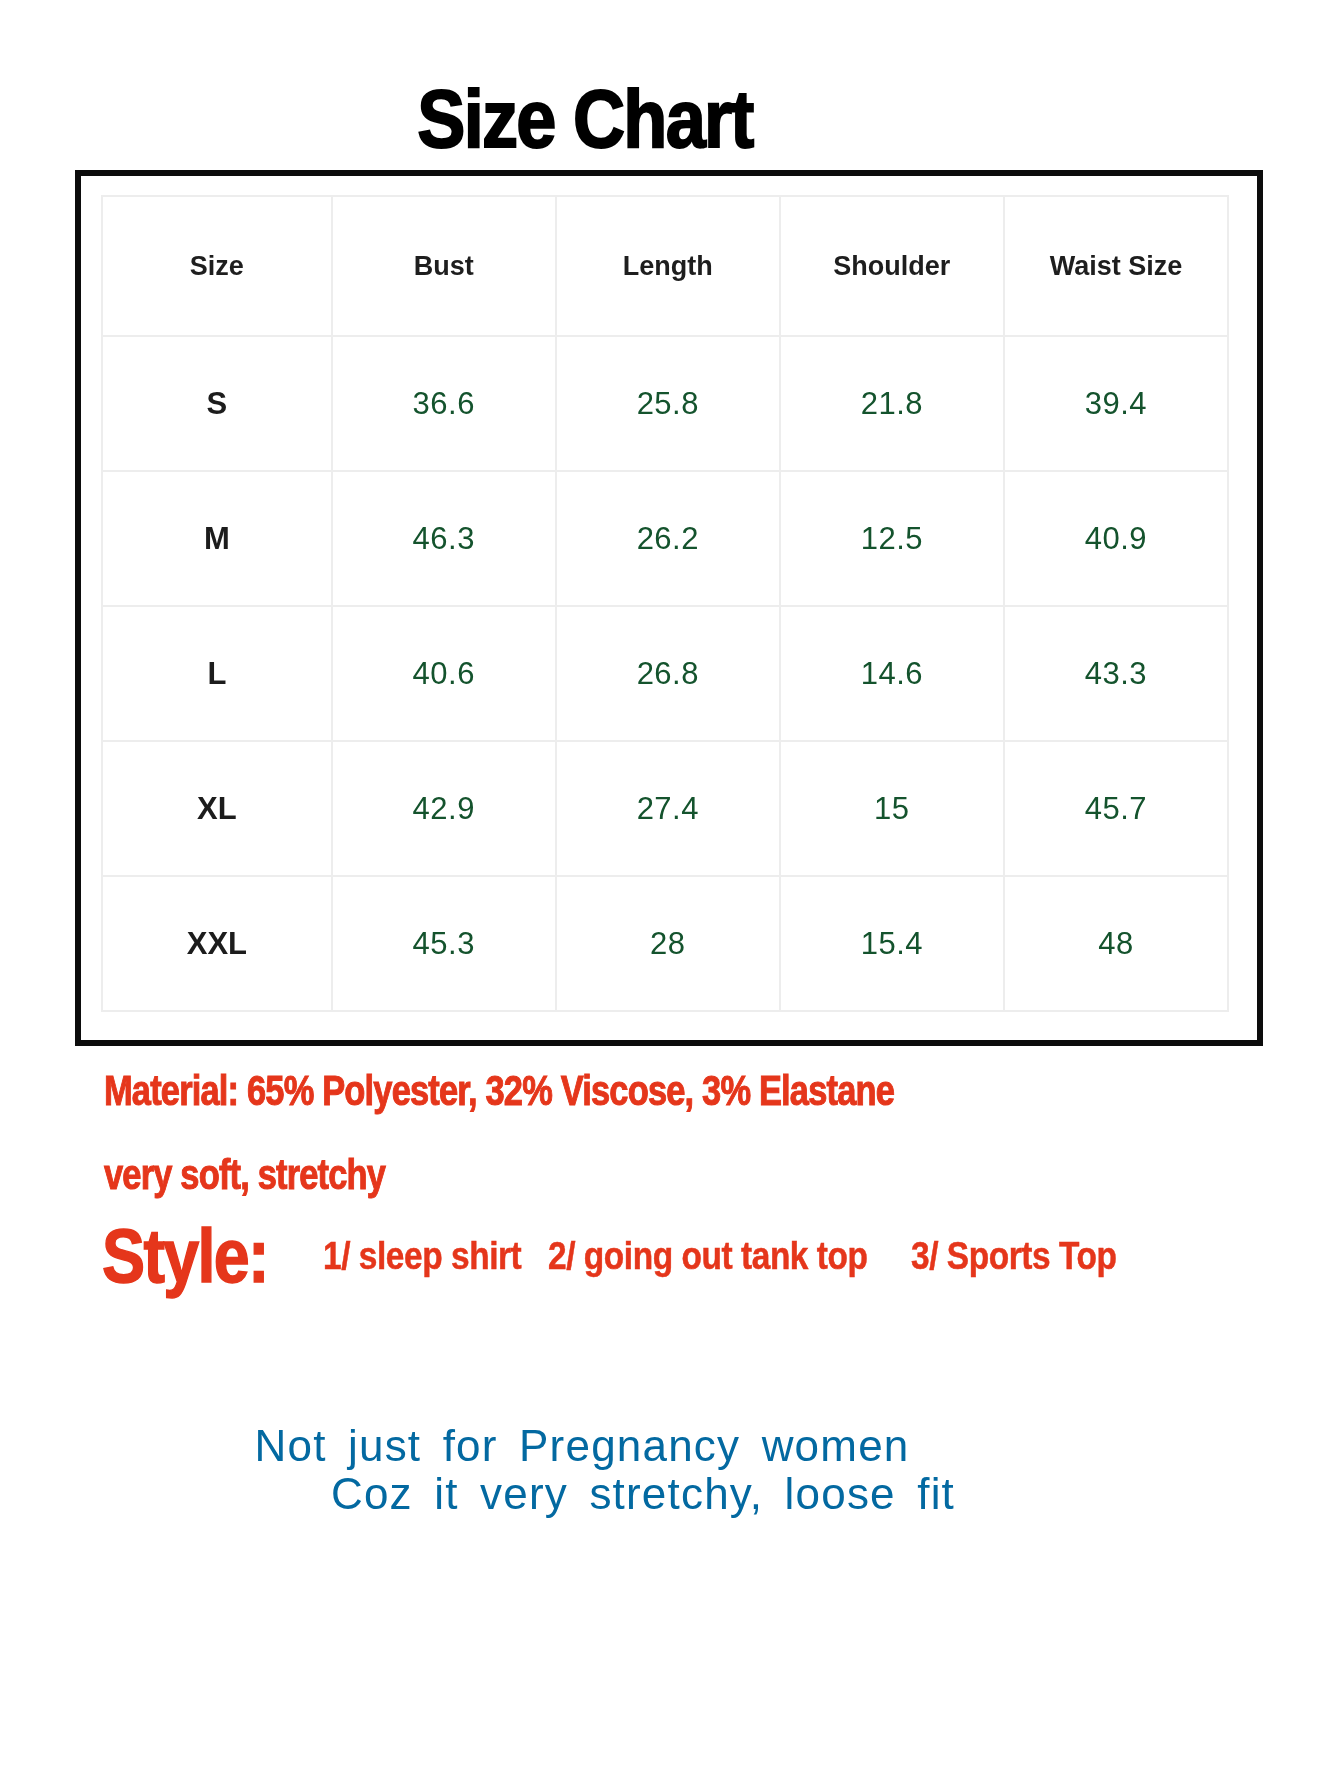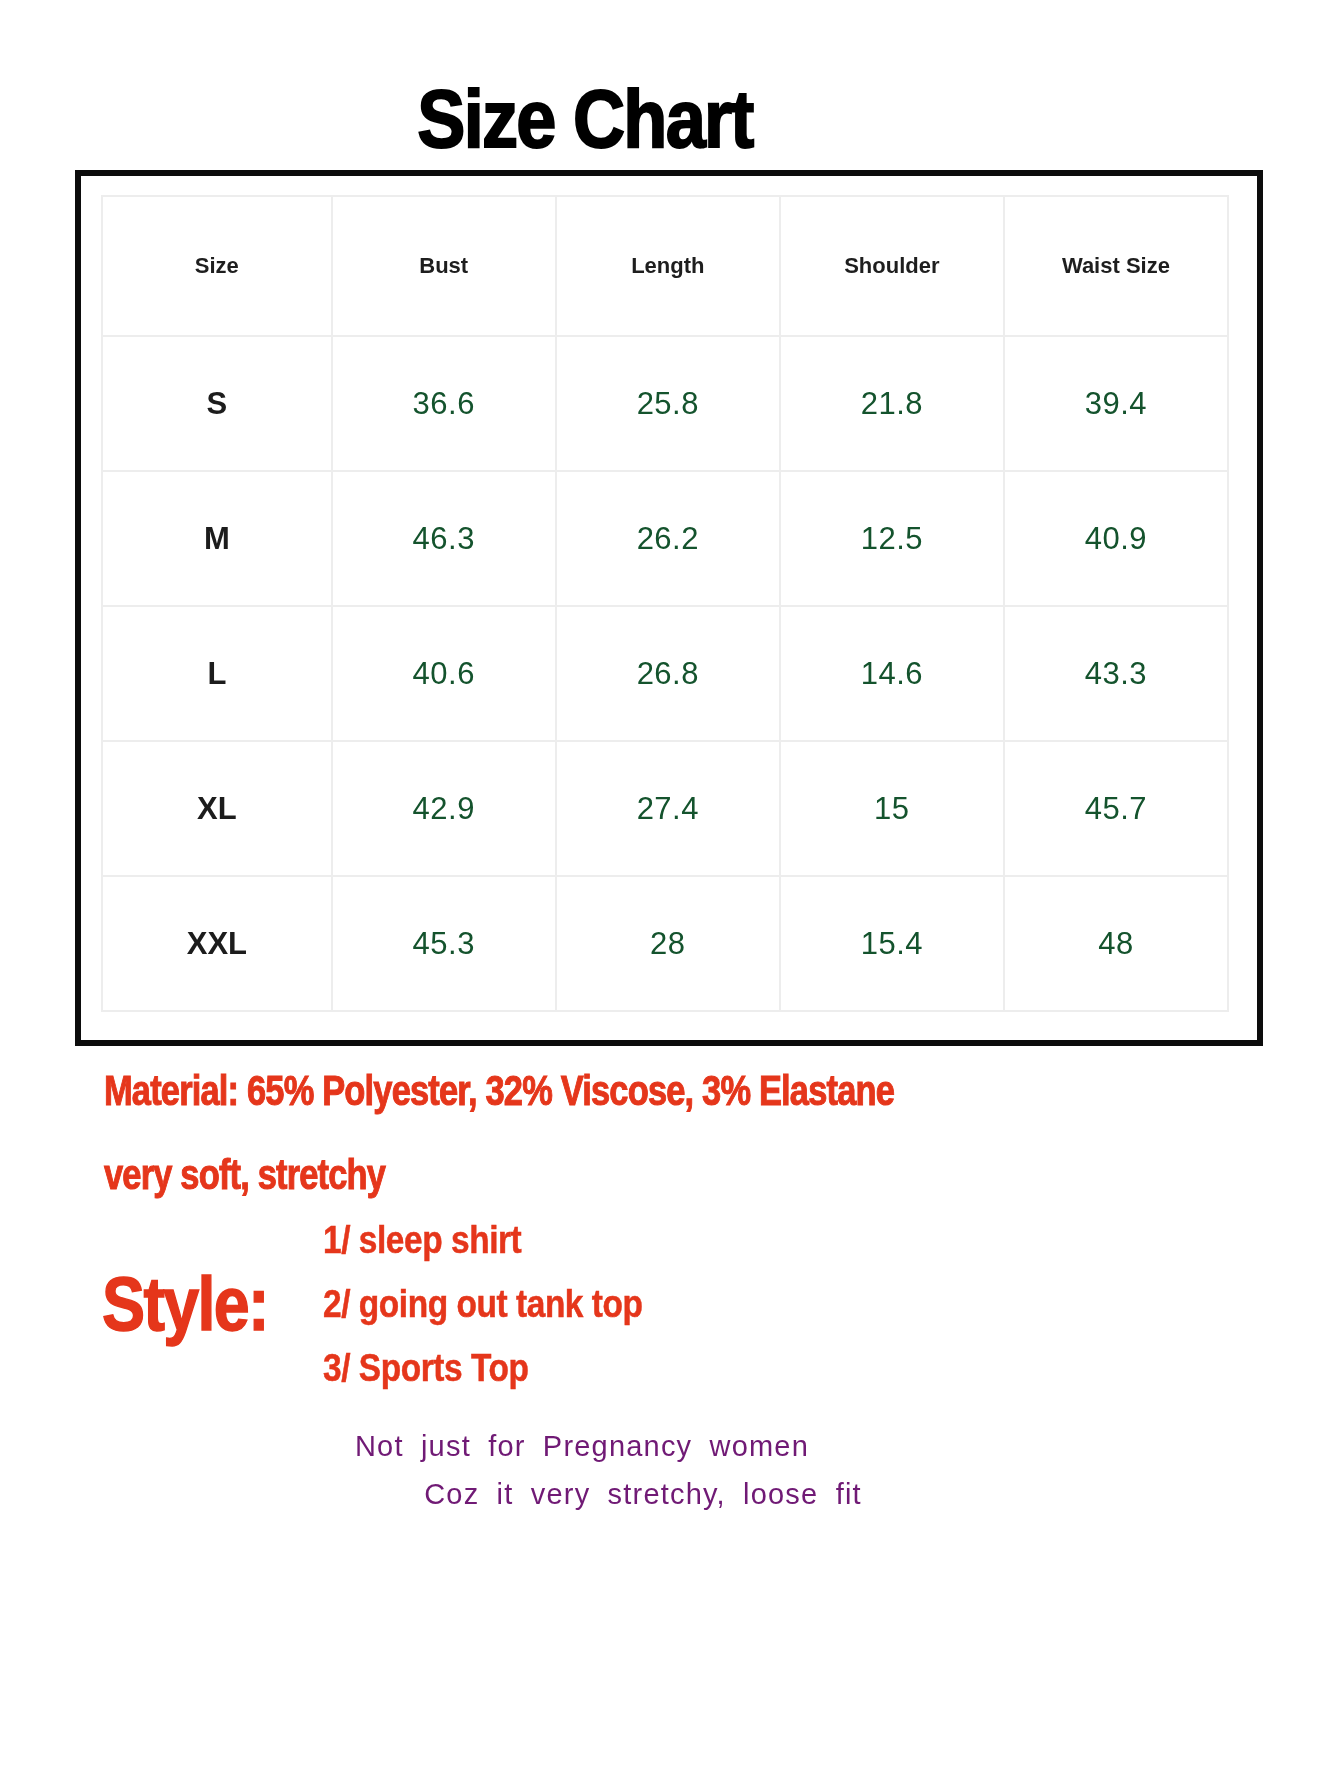--- a/index.html
+++ b/index.html
@@ -26,21 +26,21 @@
   }
   .size-table{
     position:absolute;left:20px;top:19px;width:1128px;
     border-collapse:collapse;table-layout:fixed;
   }
   .size-table th,.size-table td{
     border:2px solid #ededed;text-align:center;vertical-align:middle;
     background:#fff;padding:0;
   }
   .size-table th{
-    height:138px;font-size:22px;font-weight:700;color:#1e1e1e;letter-spacing:0;
+    height:138px;font-size:27px;font-weight:700;color:#1e1e1e;letter-spacing:0;
   }
   .size-table td{
     height:133px;font-size:31px;font-weight:400;color:#14532d;letter-spacing:.5px;
   }
   .size-table td.size-col{font-weight:700;color:#1c1c1c;letter-spacing:0;}
 
   
   .material{position:absolute;left:104px;top:1066px;color:#e5361b;}
   .material p{
     margin:0;font-size:42px;line-height:50px;font-weight:700;letter-spacing:-1px;
@@ -52,31 +52,31 @@
   
   .style-row{
     position:absolute;left:102px;top:1218px;display:flex;align-items:center;
     column-gap:26px;color:#e5361b;
   }
   .style-label{
     font-size:76px;line-height:76px;font-weight:700;letter-spacing:-2px;
     -webkit-text-stroke:1.5px currentColor;
     transform:scaleX(.85);transform-origin:left center;white-space:nowrap;
   }
-  .style-items{display:flex;flex-direction:column;row-gap:20px;}
+  .style-items{display:flex;flex-direction:row;row-gap:20px;}
   .style-items .style-item{
     font-size:38px;line-height:44px;font-weight:700;letter-spacing:-.5px;
     -webkit-text-stroke:.5px currentColor;
     transform:scaleX(.88);transform-origin:left center;white-space:nowrap;
   }
 
   
   .notes{
-    position:absolute;left:58px;top:1422px;width:1124px;color:#701a75;
-    font-size:29px;font-weight:400;letter-spacing:1.2px;word-spacing:8px;
+    position:absolute;left:58px;top:1422px;width:1124px;color:#0369a1;
+    font-size:44px;font-weight:400;letter-spacing:1.2px;word-spacing:8px;
   }
   .notes p{margin:0;line-height:48px;white-space:nowrap;}
   .note-1{text-align:center;transform:translateX(-38px);}
   .note-2{text-align:center;}
   .note-3{margin-top:22px;padding-left:46px;text-align:center;}
 </style>
 </head>
 <body>
 
 <h1 class="page-title">Size Chart</h1>

